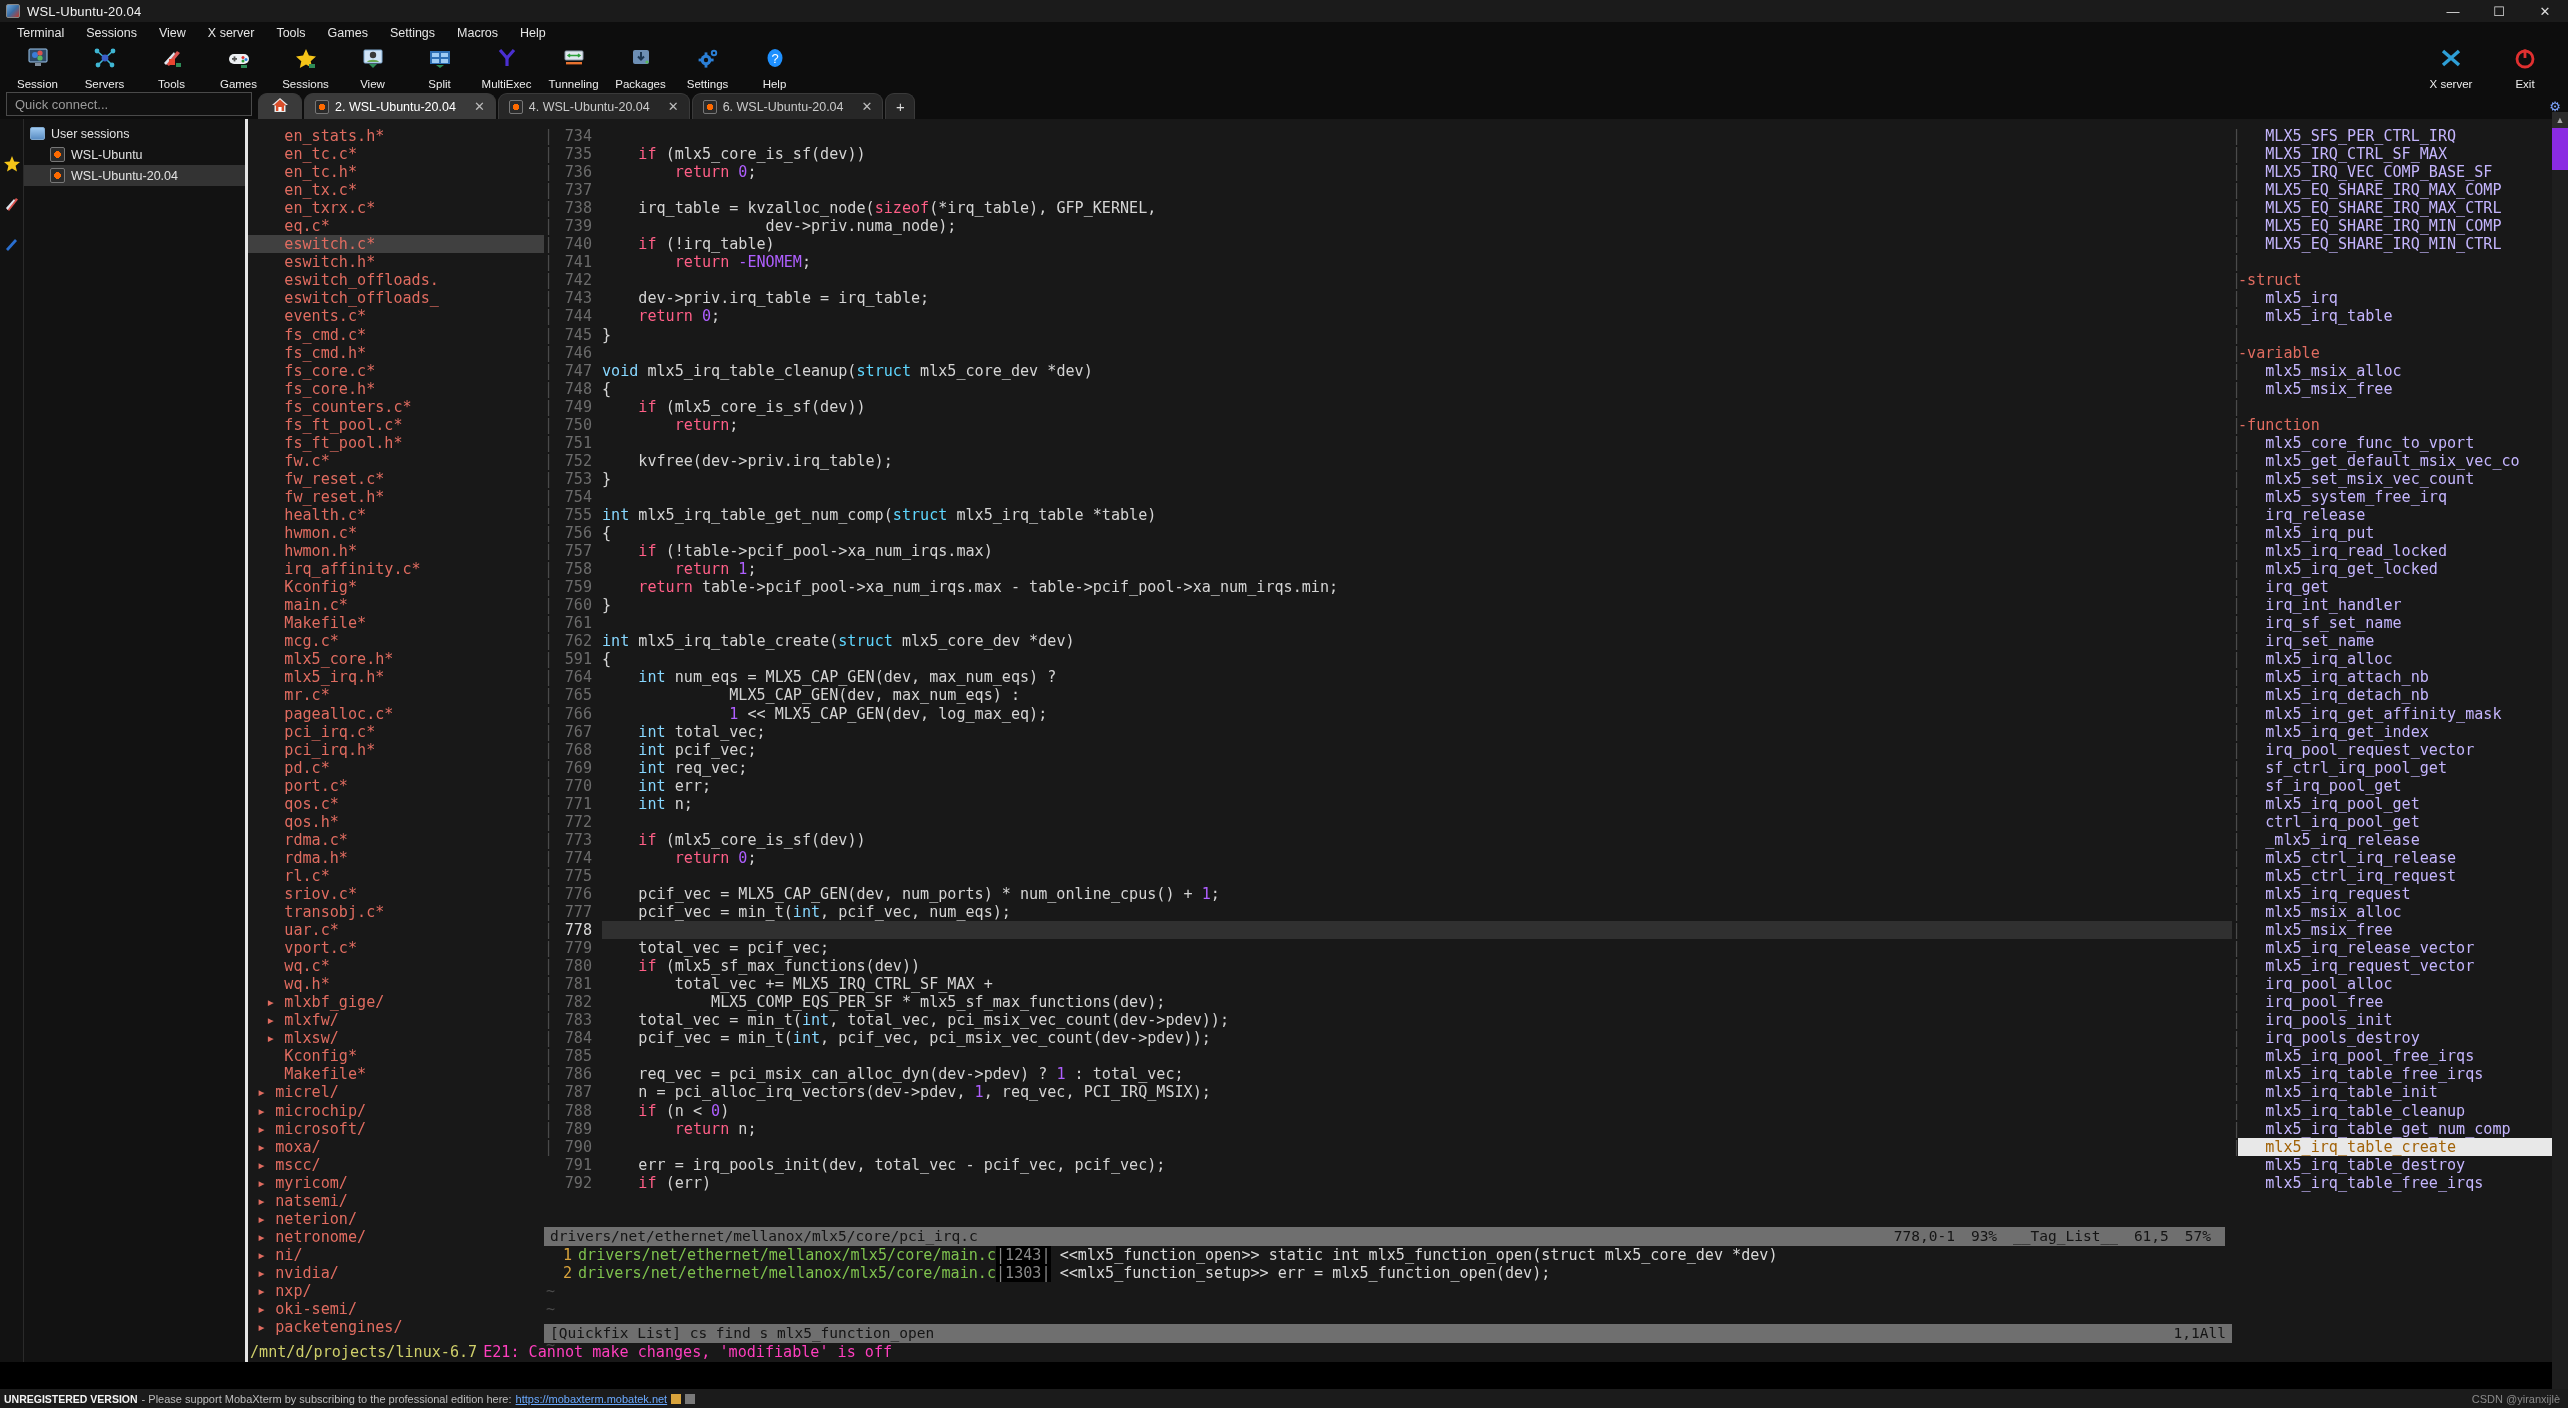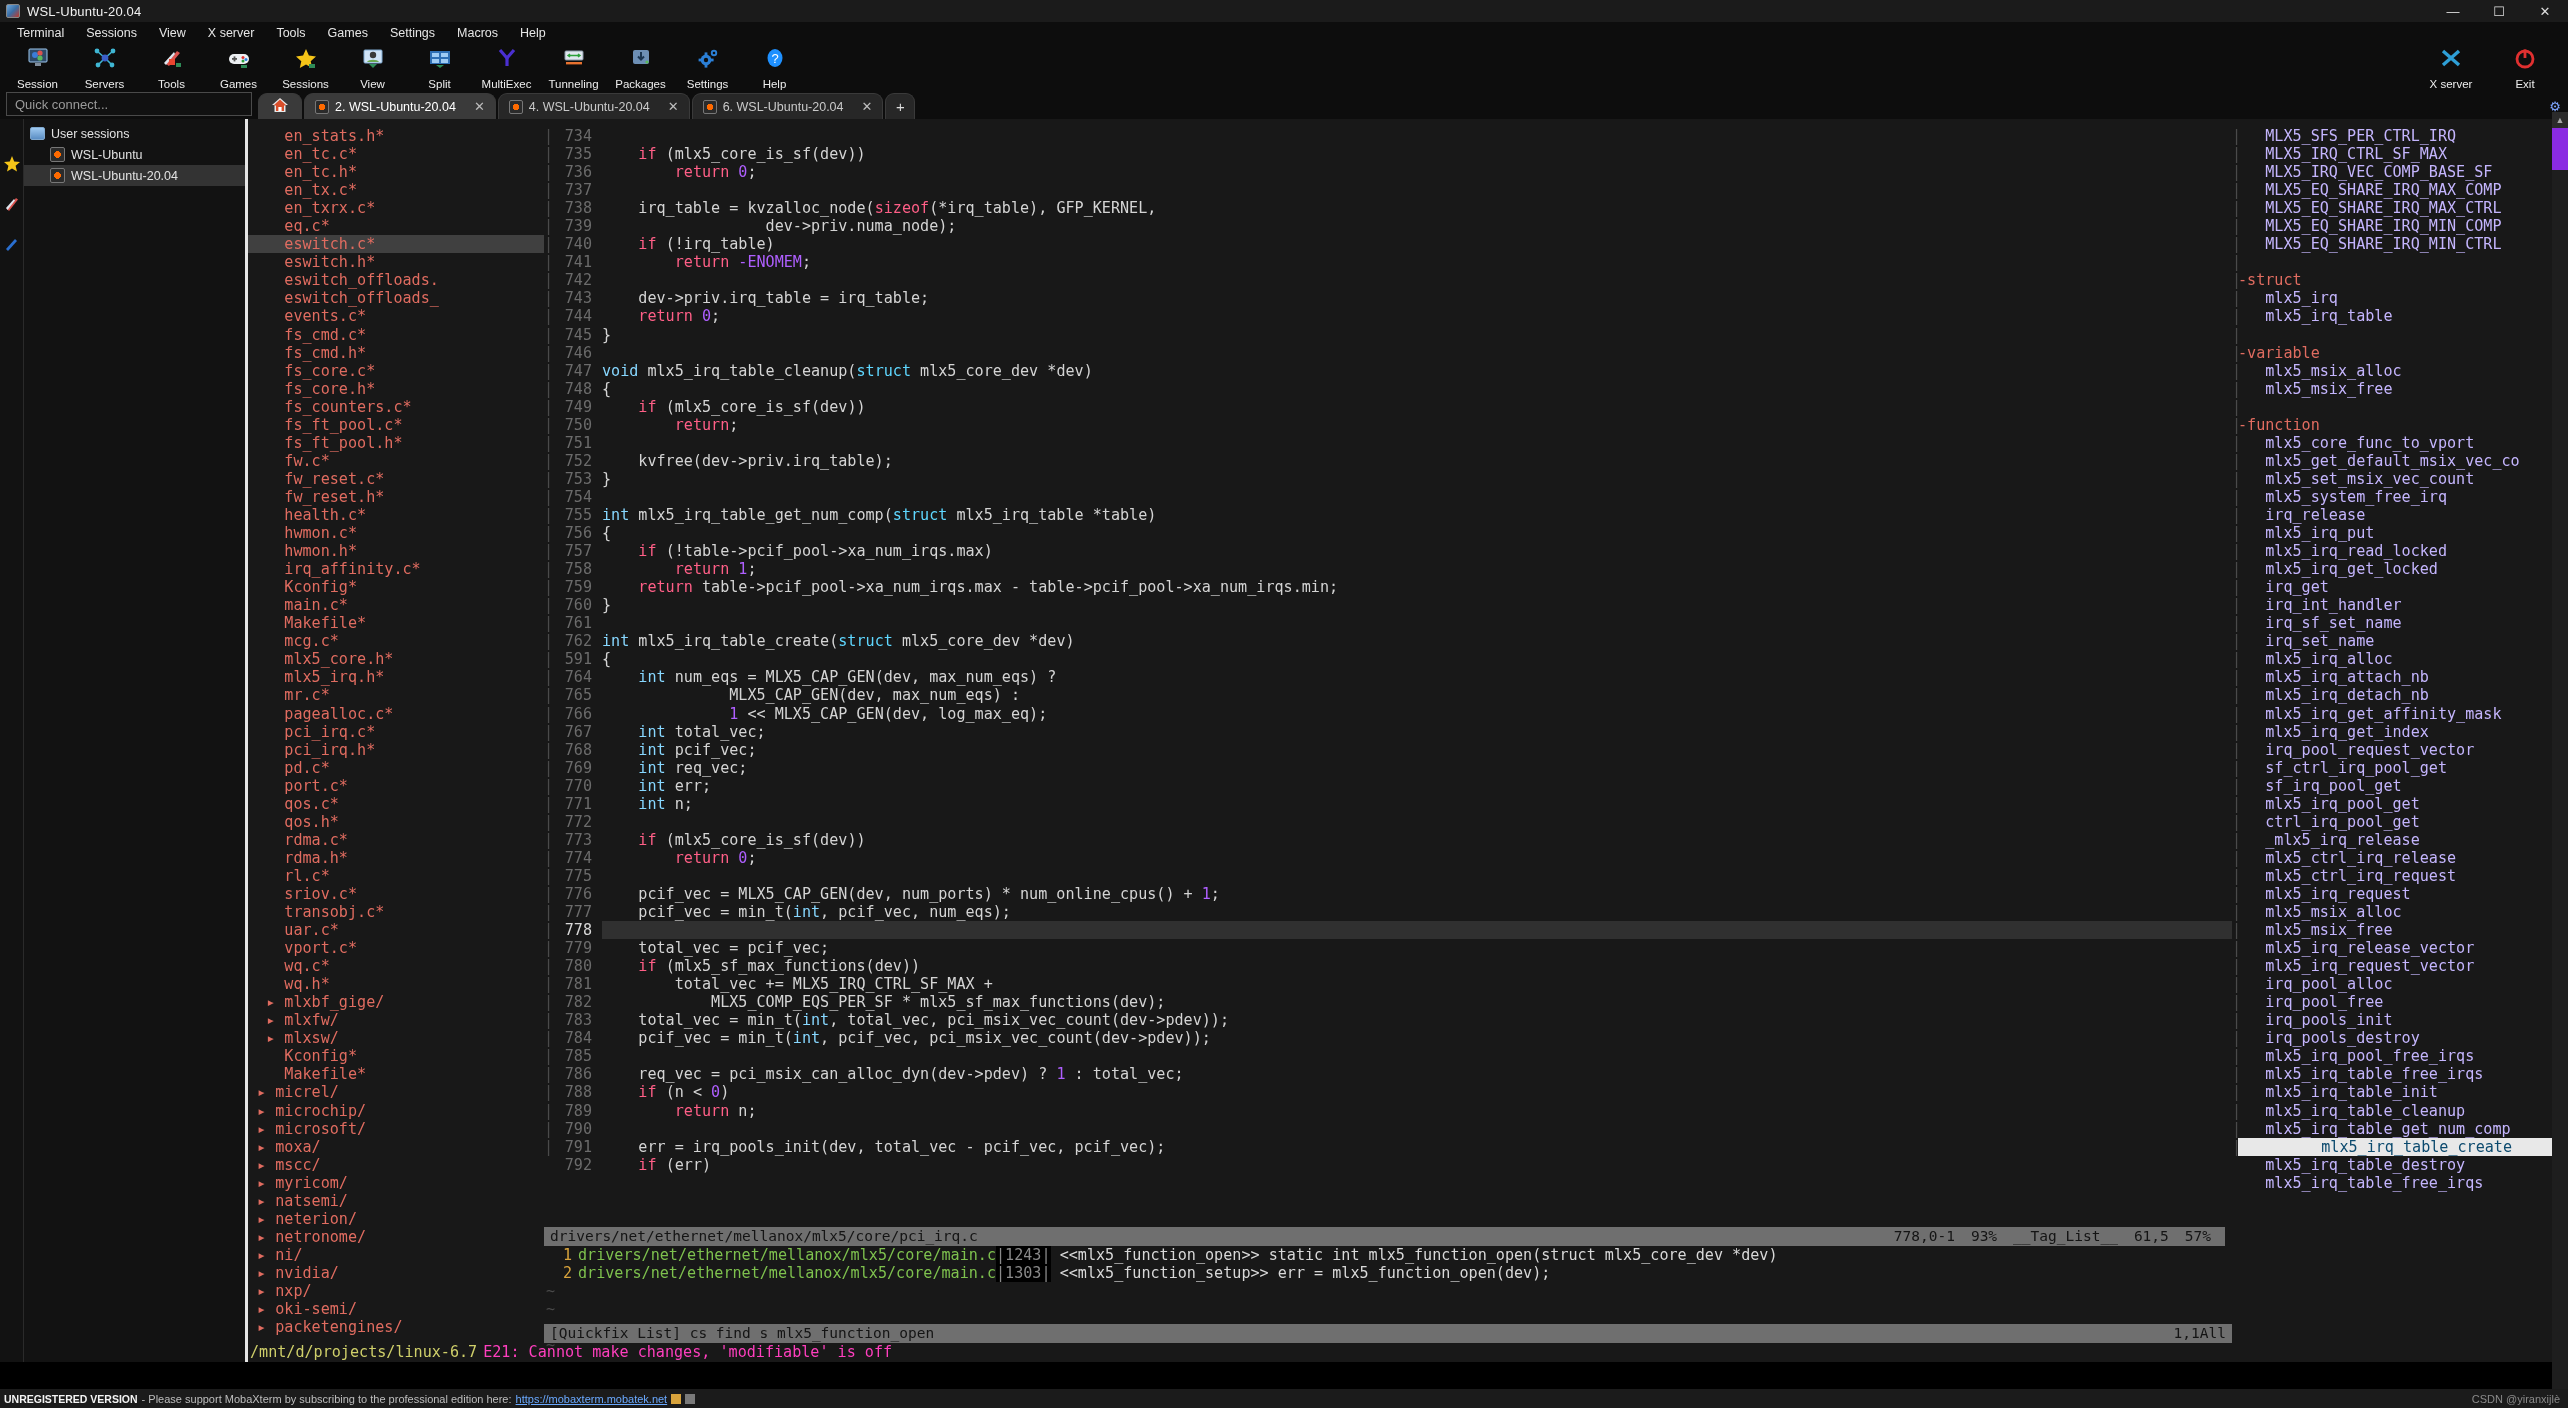--- a/index.html
+++ b/index.html
@@ -109,21 +109,21 @@
   .ln{ width:52px; flex:none; text-align:right; padding-right:10px; color:#6b6b6b;}
   .ctext{ flex:1; white-space:pre; color:#d4d4d4; }
   .crow.cur .ctext{ background:#303030; }
   .crow.cur{ background:transparent; }
   .crow.cur .ln{ color:#d8d8d8; }
   
   #tagbarsplit{ width:6px; flex:none; color:#4a4a4a; padding-top:2px;}
   #tagbar{ width:330px; flex:none; position:relative; padding-top:2px;}
   .trow{ height:18.05px; white-space:pre; color:#c4b5fd;}
   .trow.kind{ color:#e06c60; }
-  .trow.sel{ background:#e8e8e8; color:#0c4a6e;text-align:center;}
+  .trow.sel{ background:#e8e8e8; color:#a16207;}
   
   #statusline{
     position:absolute; left:296px; right:343px; top:1108px; height:19px;
     background:#6f6f6f; color:#141414; font-size:14.5px;
     font-family:"DejaVu Sans Mono","Liberation Mono", monospace;
     display:flex; align-items:center; padding:0 6px; white-space:pre;
   }
   #statusline .fill{flex:1;}
   #statusline .seg{ padding:0 8px;}
   #qf{
@@ -603,20 +603,21 @@
           <div class="crow"><span class="ln">777</span><span class="ctext">    pcif_vec = min_t(<span style="color:#87d7ff">int</span>, pcif_vec, num_eqs);</span></div>
           <div class="crow cur"><span class="ln">778</span><span class="ctext">&nbsp;</span></div>
           <div class="crow"><span class="ln">779</span><span class="ctext">    total_vec = pcif_vec;</span></div>
           <div class="crow"><span class="ln">780</span><span class="ctext">    <span style="color:#ff5f87">if</span> (mlx5_sf_max_functions(dev))</span></div>
           <div class="crow"><span class="ln">781</span><span class="ctext">        total_vec += MLX5_IRQ_CTRL_SF_MAX +</span></div>
           <div class="crow"><span class="ln">782</span><span class="ctext">            MLX5_COMP_EQS_PER_SF * mlx5_sf_max_functions(dev);</span></div>
           <div class="crow"><span class="ln">783</span><span class="ctext">    total_vec = min_t(<span style="color:#87d7ff">int</span>, total_vec, pci_msix_vec_count(dev-&gt;pdev));</span></div>
           <div class="crow"><span class="ln">784</span><span class="ctext">    pcif_vec = min_t(<span style="color:#87d7ff">int</span>, pcif_vec, pci_msix_vec_count(dev-&gt;pdev));</span></div>
           <div class="crow"><span class="ln">785</span><span class="ctext">&nbsp;</span></div>
           <div class="crow"><span class="ln">786</span><span class="ctext">    req_vec = pci_msix_can_alloc_dyn(dev-&gt;pdev) ? <span style="color:#af5fff">1</span> : total_vec;</span></div>
+          <div class="crow"><span class="ln">787</span><span class="ctext">    n = pci_alloc_irq_vectors(dev-&gt;pdev, <span style="color:#af5fff">1</span>, req_vec, PCI_IRQ_MSIX);</span></div>
           <div class="crow"><span class="ln">788</span><span class="ctext">    <span style="color:#ff5f87">if</span> (n &lt; <span style="color:#af5fff">0</span>)</span></div>
           <div class="crow"><span class="ln">789</span><span class="ctext">        <span style="color:#ff5f87">return</span> n;</span></div>
           <div class="crow"><span class="ln">790</span><span class="ctext">&nbsp;</span></div>
           <div class="crow"><span class="ln">791</span><span class="ctext">    err = irq_pools_init(dev, total_vec - pcif_vec, pcif_vec);</span></div>
           <div class="crow"><span class="ln">792</span><span class="ctext">    <span style="color:#ff5f87">if</span> (err)</span></div>
         </div>
 
       <div id="tagbarsplit" class="vsplit">
           <div class="vr">|</div>
           <div class="vr">|</div>

